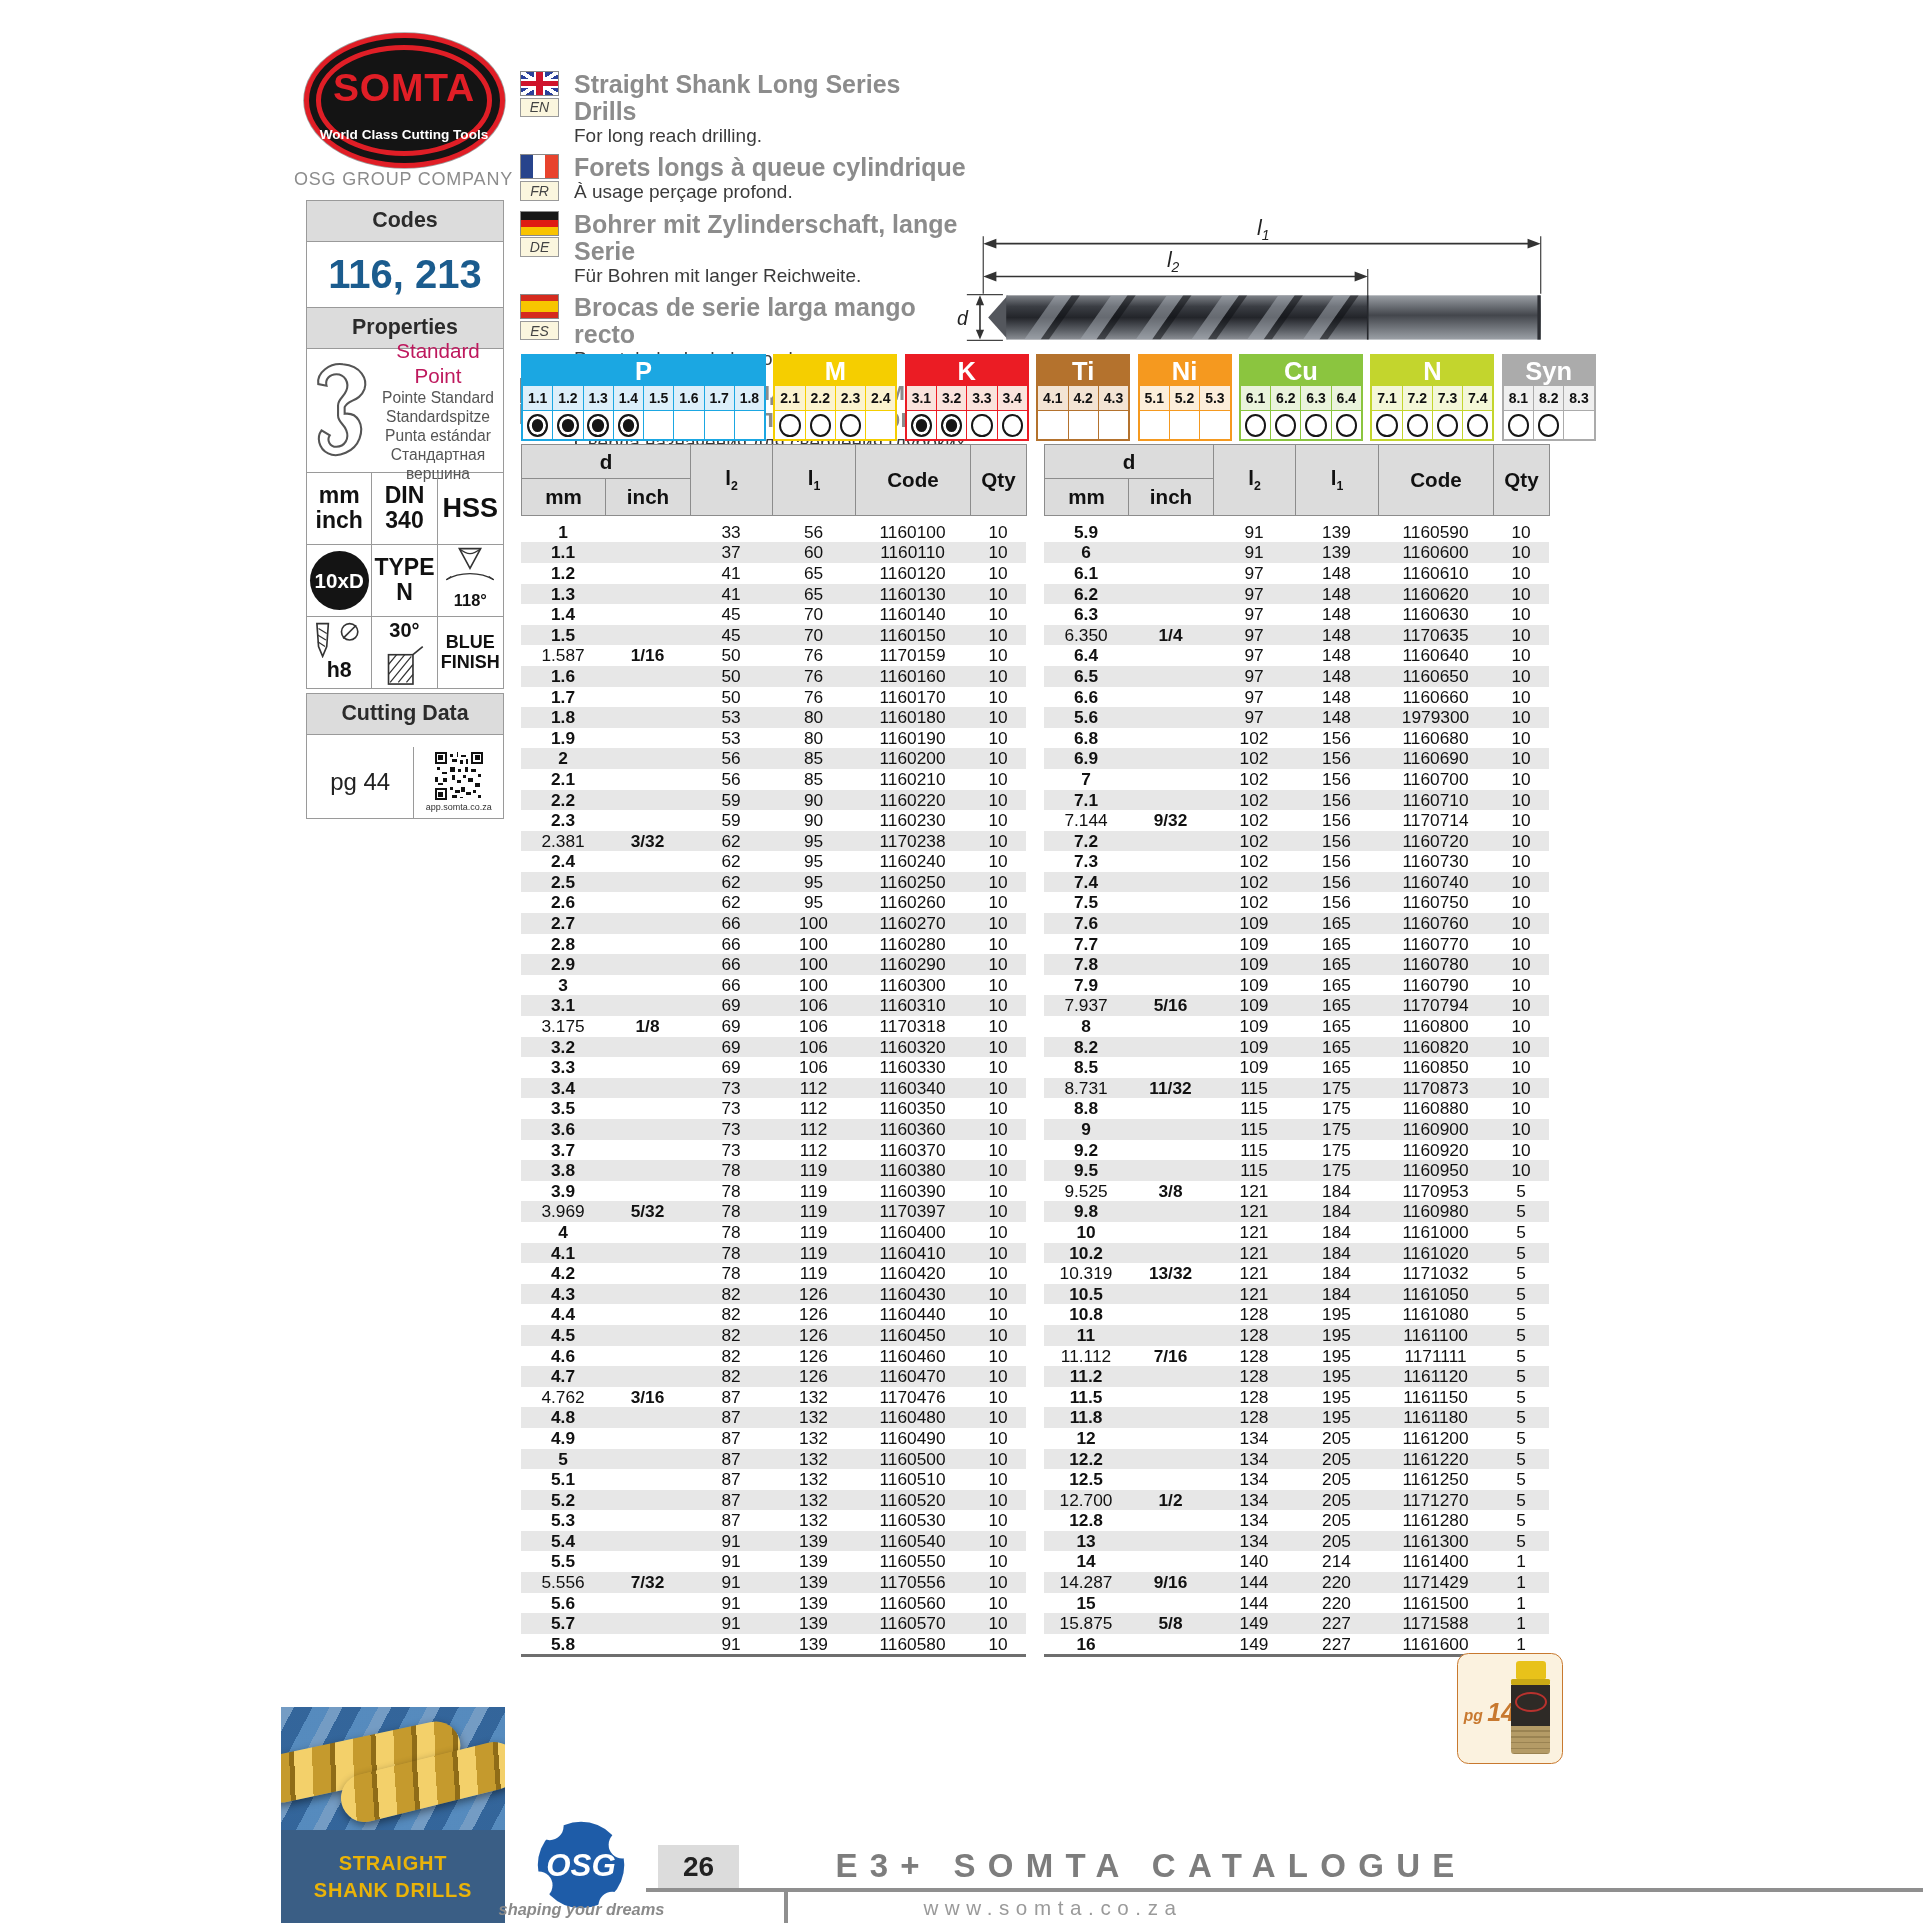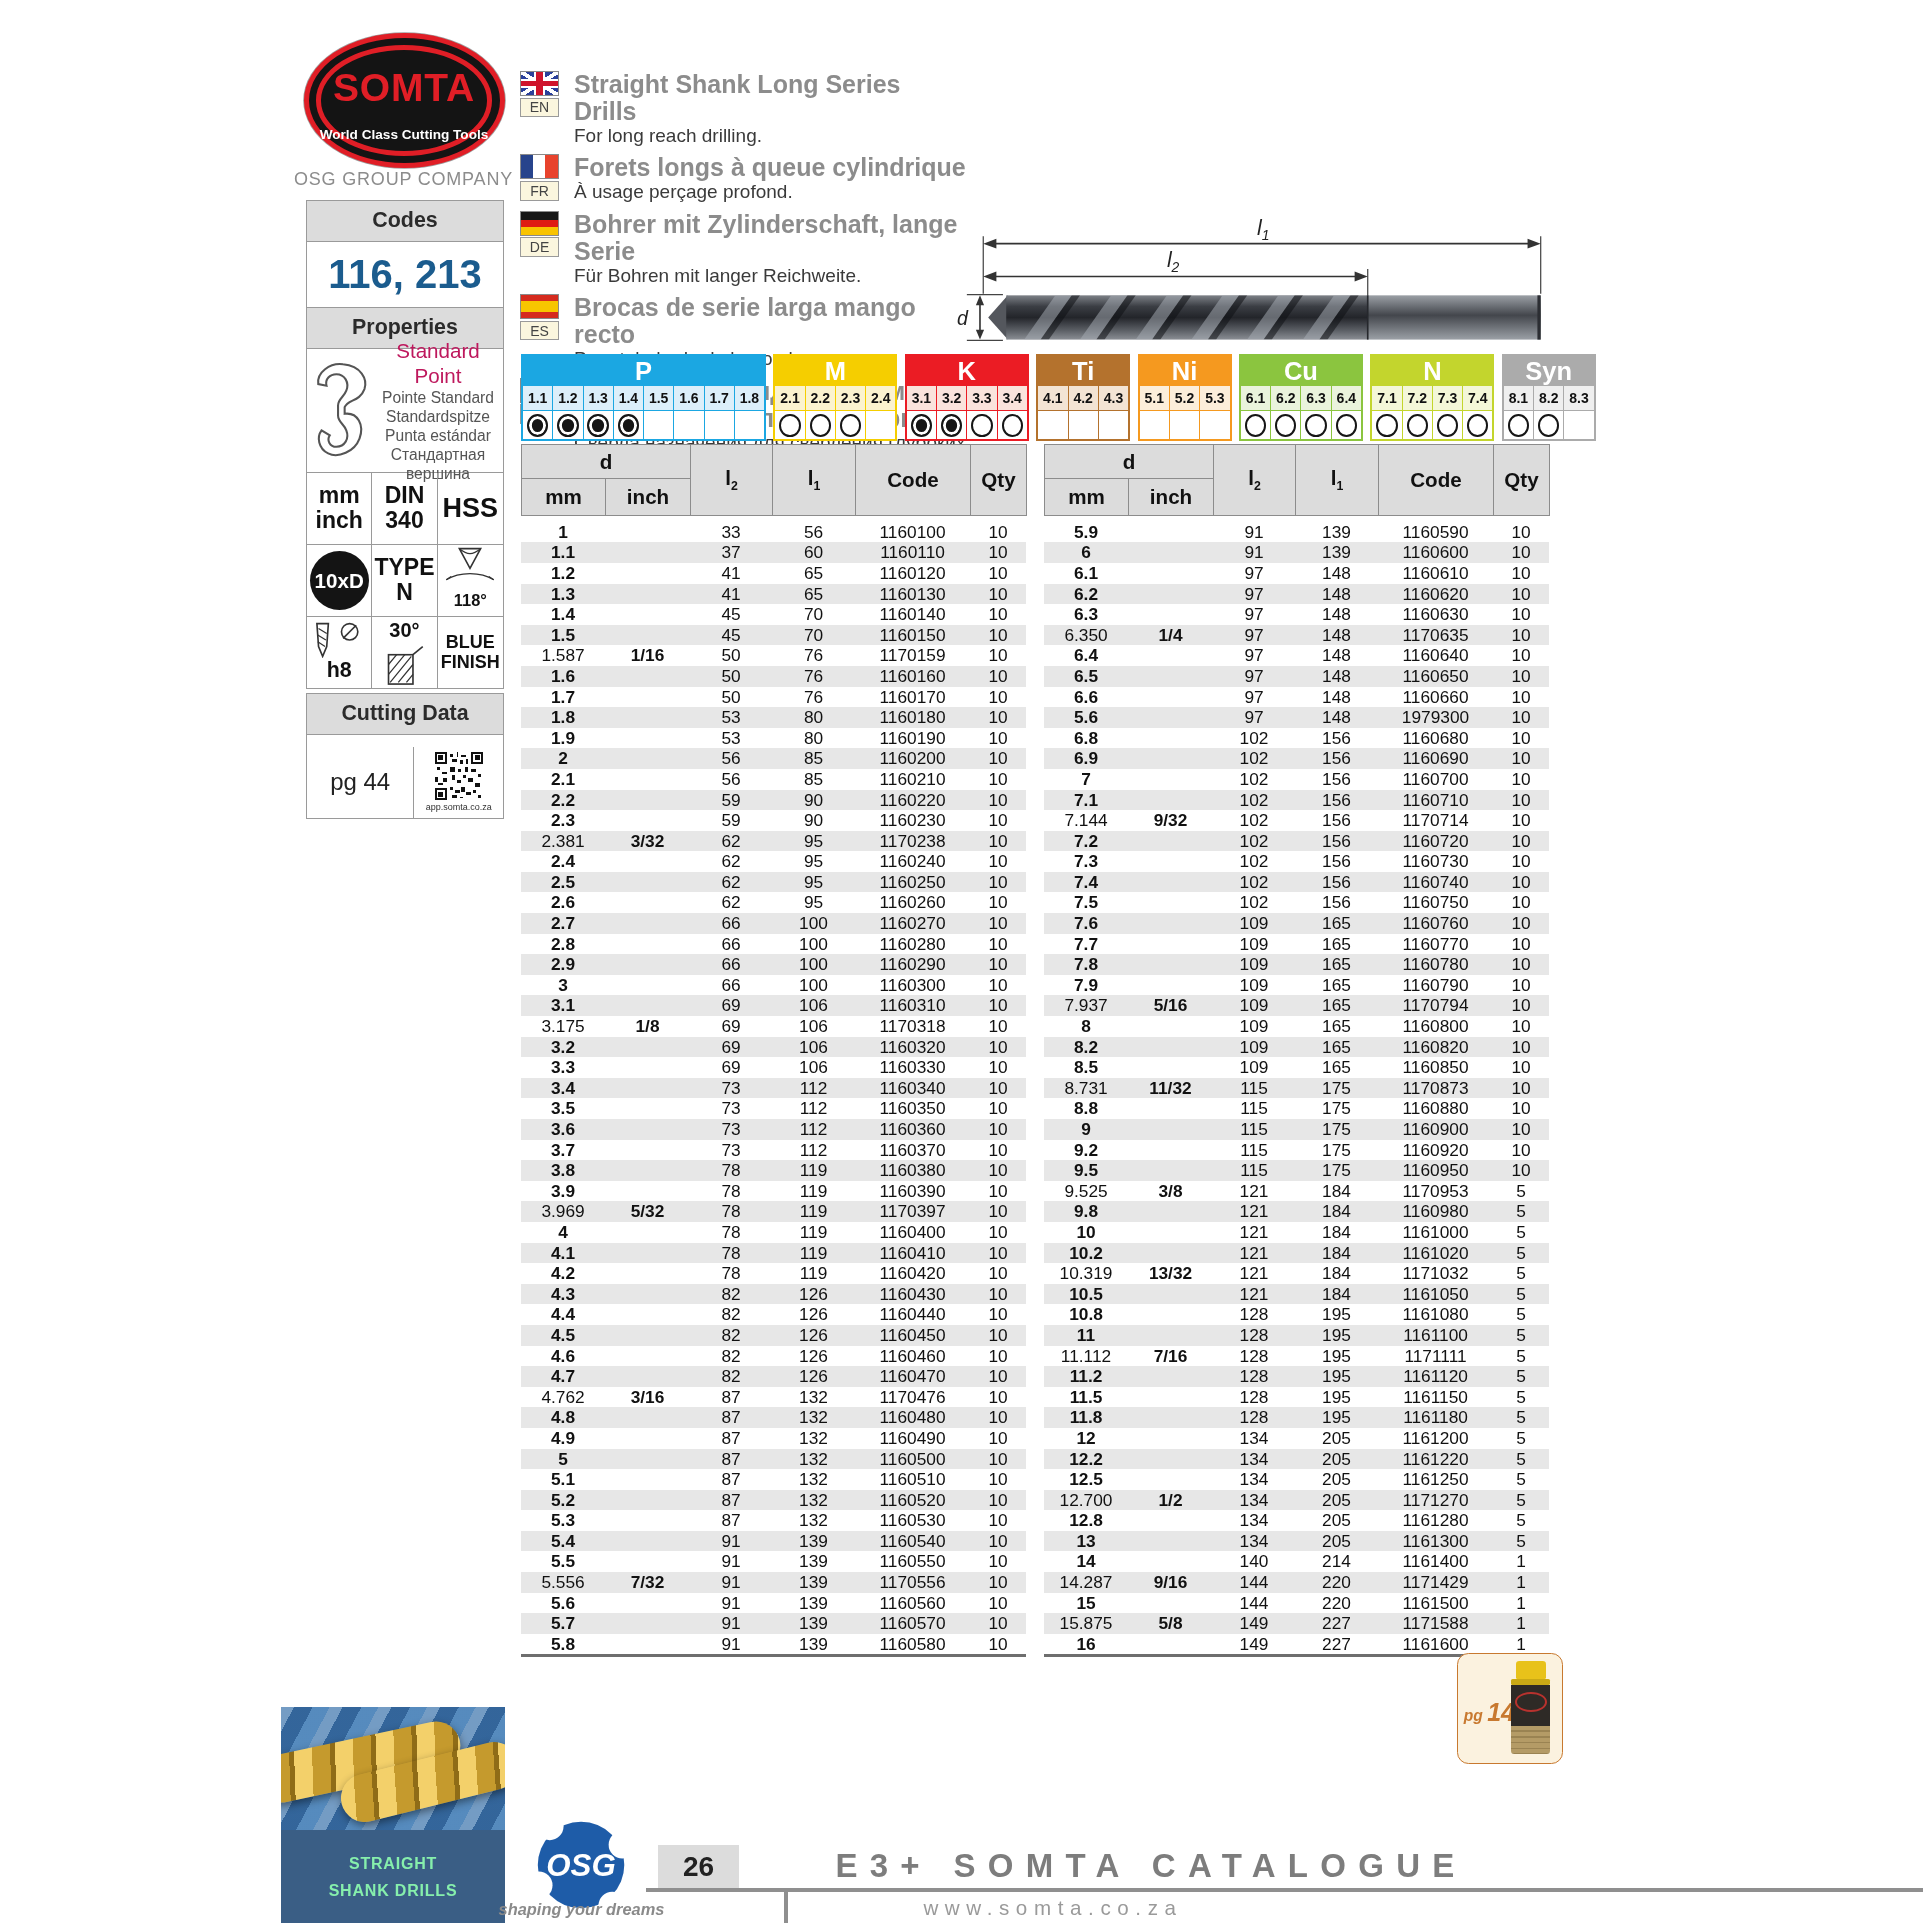--- a/index.html
+++ b/index.html
@@ -43,21 +43,21 @@
   .cut-box{top:693px;}
   .cut-body{display:flex;height:71px;margin-top:12px;}
   .cut-left{flex:1.2;display:flex;align-items:center;justify-content:center;
             font-size:24px;color:#222;border-right:1.6px solid #9a9a9a;}
   .cut-right{flex:1;display:flex;flex-direction:column;align-items:center;justify-content:center;}
   .qr-cap{font-size:9px;color:#333;margin-top:1.6px;}
 
   
   .languages{position:absolute;left:520px;top:71px;width:461px;}
   .lang-row{display:flex;margin-bottom:7.4px;}
-  .flag-col{width:41px;flex:0 0 41px;}
+  .flag-col{width:41px;flex:0 0 41px;font-style:italic;}
   .flag{width:39px;height:25px;border:0.8px solid #8a8a8a;box-sizing:border-box;}
   .flag-code{width:39px;box-sizing:border-box;border:0.8px solid #9a9a9a;background:#FBF6DE;
              text-align:center;font-size:14px;color:#444;padding:0.8px 0;margin-top:1.6px;}
   .lang-text{margin-left:13px;width:395px;}
   .lang-title{font-size:25px;font-weight:bold;color:#8C8C8C;line-height:27px;}
   .lang-sub{font-size:19px;color:#3A3A3A;line-height:22px;}
   .flag-en{background-color:#2b409a;background-image:
      linear-gradient(0deg, transparent 40%, #cf142b 40%, #cf142b 60%, transparent 60%),
      linear-gradient(90deg, transparent 41%, #cf142b 41%, #cf142b 59%, transparent 59%),
      linear-gradient(0deg, transparent 32%, #fff 32%, #fff 68%, transparent 68%),
@@ -102,21 +102,21 @@
   .photo-img{position:relative;width:224px;height:123px;overflow:hidden;background:#3f76ad;}
   .photo-img .stripes{position:absolute;inset:0;background:
       repeating-linear-gradient(118deg, rgba(255,255,255,.28) 0 11.5px, rgba(30,70,120,.35) 11.5px 28px, rgba(120,170,215,.4) 28px 43px);}
   .gold-drill{position:absolute;height:48px;border-radius:24px;
       background:repeating-linear-gradient(100deg,#f3d06a 0 18px,#c59a2d 18px 36px,#8f6c17 36px 41px);
       box-shadow:0 3.3px 8.2px rgba(0,0,0,.45);}
   .gd1{width:206px;left:-25px;top:31px;transform:rotate(-12deg);}
   .gd2{width:181px;left:58px;top:51px;transform:rotate(-14deg);}
   .photo-panel{width:224px;height:93px;background:#3A5E85;display:flex;flex-direction:column;
                align-items:center;justify-content:center;}
-  .panel-line{color:#86efac;font-weight:bold;font-size:16px;line-height:27px;letter-spacing:0.8px;}
+  .panel-line{color:#eab308;font-weight:bold;font-size:20px;line-height:27px;letter-spacing:0.8px;}
 
   .osg-logo{position:absolute;left:533px;top:1819px;}
   .osg-tagline{position:absolute;left:493px;top:1900px;width:177px;text-align:center;
                color:#8a8a8a;font-size:16.4px;font-weight:bold;font-style:italic;}
   .pageno-box{position:absolute;left:658px;top:1845px;width:81px;height:44px;background:#DCDCDC;
               display:flex;align-items:center;justify-content:center;font-size:28px;font-weight:bold;color:#222;}
   .h-rule{position:absolute;left:646px;top:1888px;width:1277px;height:4.1px;background:#8F8F8F;}
   .v-rule{position:absolute;left:784px;top:1888px;width:4.1px;height:35px;background:#8F8F8F;}
   .catalogue-title{position:absolute;left:822px;top:1847px;width:658px;text-align:center;
                    font-size:33px;font-weight:bold;color:#7D7D7D;letter-spacing:12.3px;white-space:nowrap;}

